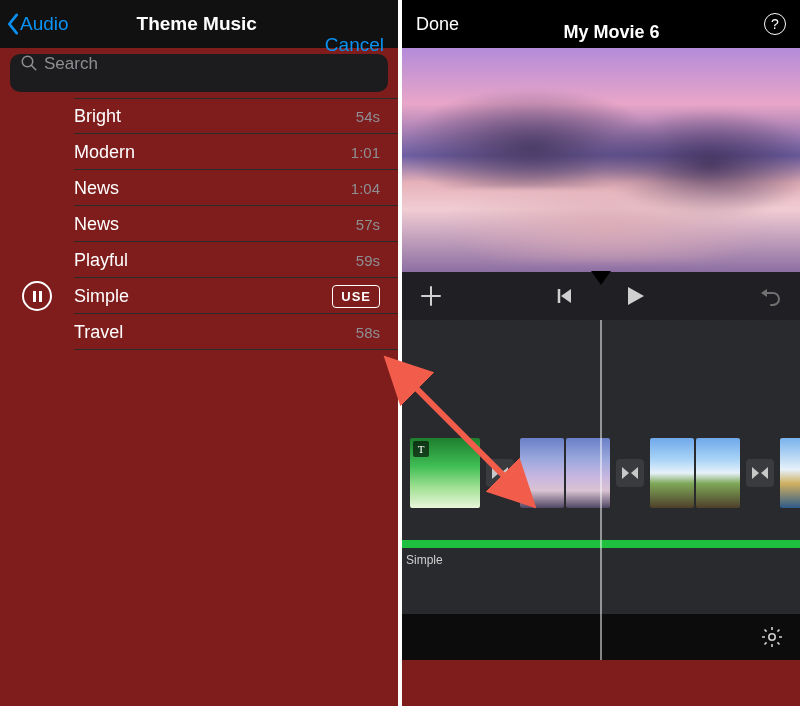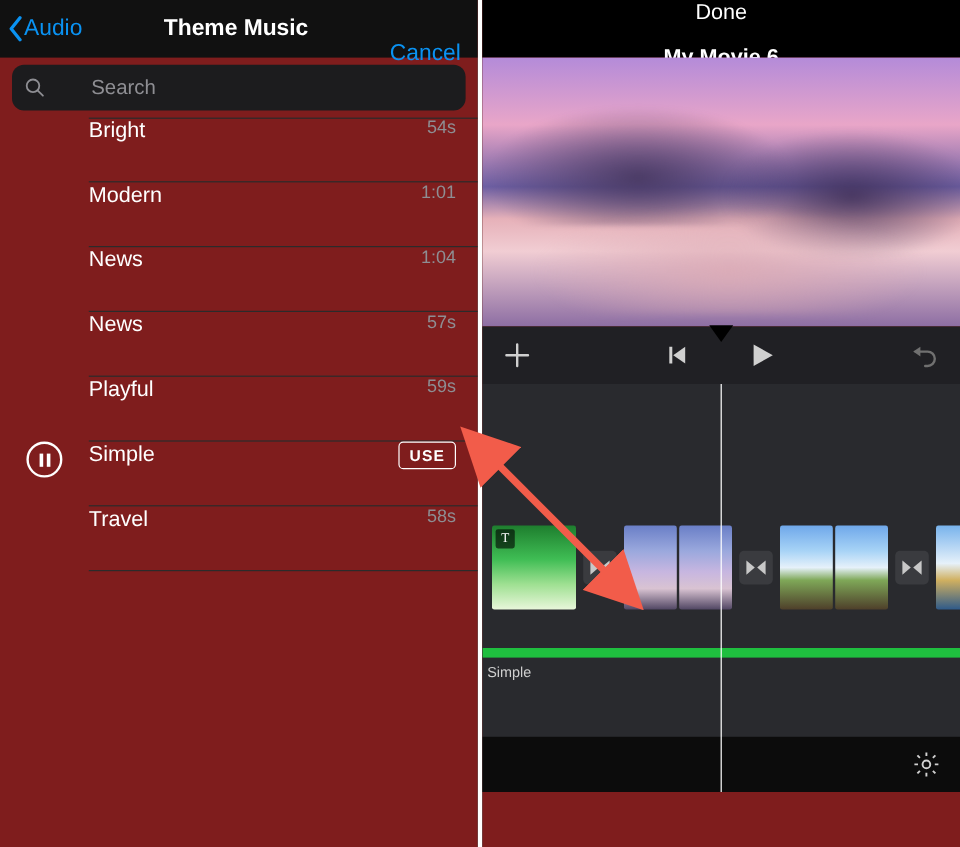--- a/index.html
+++ b/index.html
@@ -8,41 +8,41 @@
   .left-pane, .right-pane { width: 398px; height: 706px; position: relative; background: #7f1d1d; color: #fff; }
   .divider { width: 4px; height: 706px; background: #fff; }
 
   
   .nav-bar { height: 48px; display: flex; align-items: center; justify-content: space-between; padding: 0 6px; background: #111; }
   .nav-back { display: flex; align-items: center; color: #0a92f2; font-size: 19px; cursor: pointer; }
   .nav-back svg { width: 14px; height: 22px; }
   .nav-title { color: #fff; font-size: 19px; font-weight: 600; flex: 1; text-align: center; }
   .nav-cancel { color: #0a92f2; font-size: 19px; cursor: pointer; padding-right: 8px; margin-top: 41px; }
 
-  .search-bar { margin: 6px 10px 6px 10px; height: 38px; background: #1c1c1e; border-radius: 10px; display: flex; align-items: center; padding: 0 10px; gap: 32px; }
+  .search-bar { margin: 6px 10px 6px 10px; height: 38px; background: #1c1c1e; border-radius: 10px; display: flex; align-items: flex-start; padding: 0 10px; }
   .search-bar svg { width: 18px; height: 18px; fill: #8e8e93; }
   .search-input { flex: 1; background: transparent; border: none; outline: none; color: #fff; font-size: 17px; margin-left: 6px; }
   .search-input::placeholder { color: #8e8e93; }
 
   .theme-list { }
-  .theme-row { display: flex; align-items: flex-start; height: 54px; padding-right: 18px; position: relative; }
+  .theme-row { display: flex; align-items: center; height: 36px; padding-right: 18px; position: relative; }
   .theme-indent { width: 74px; display:flex; align-items:center; justify-content:center; }
   .theme-name { flex: 1; font-size: 18px; color: #fff; }
   .theme-dur { font-size: 15px; color: #8e8e93; }
   .theme-row::after { content: ""; position: absolute; left: 74px; right: 0; bottom: 0; height: 1px; background: #2b2b2b; }
   .theme-row.first::before { content: ""; position: absolute; left: 74px; right: 0; top: 0; height: 1px; background: #2b2b2b; }
 
   .pause-btn { width: 30px; height: 30px; border: 2px solid #fff; border-radius: 50%; display:flex; align-items:center; justify-content:center; cursor:pointer; }
   .pause-btn .bars { display:flex; gap:3px; }
   .pause-btn .bars span { width:3px; height:11px; background:#fff; display:block; }
 
   .use-btn { border: 1.5px solid #fff; border-radius: 4px; padding: 3px 8px; font-size: 13px; font-weight: 600; letter-spacing: 1px; color: #fff; cursor: pointer; }
 
   
-  .editor-nav { height: 48px; display:flex; align-items:center; justify-content:space-between; padding: 0 14px; background:#000;flex-direction:column; }
+  .editor-nav { height: 48px; display:flex; align-items:center; justify-content:space-between; padding: 0 14px; background:#000; }
   .editor-done { color:#fff; font-size: 18px; cursor:pointer; }
   .editor-title { color:#fff; font-size: 18px; font-weight: 600; margin-top: 16px; }
   .editor-help { width:22px; height:22px; border:1.5px solid #fff; border-radius:50%; display:flex; align-items:center; justify-content:center; font-size:14px; color:#fff; cursor:pointer; }
 
   .preview { height: 224px; background: linear-gradient(180deg, #b48bd9 0%, #e9a6c8 25%, #6d5fa3 48%, #e6b1b9 60%, #f1cdd3 72%, #8d6ea3 100%); position:relative; overflow:hidden; }
   .preview .cloud1 { position:absolute; left:0; top:40px; width:260px; height:100px; background: radial-gradient(ellipse at 50% 60%, rgba(70,55,95,0.9) 0%, rgba(70,55,95,0) 70%); filter: blur(2px); }
   .preview .cloud2 { position:absolute; right:-20px; top:60px; width:220px; height:110px; background: radial-gradient(ellipse at 50% 50%, rgba(60,45,85,0.85) 0%, rgba(60,45,85,0) 70%); filter: blur(3px); }
   .preview .cloud3 { position:absolute; left:40px; bottom:10px; width:330px; height:90px; background: radial-gradient(ellipse at 50% 60%, rgba(220,170,180,0.8) 0%, rgba(220,170,180,0) 70%); filter: blur(3px); }
 
   .control-bar { height: 48px; background:#202024; display:flex; align-items:center; justify-content:space-between; padding: 0 18px; position:relative; }

